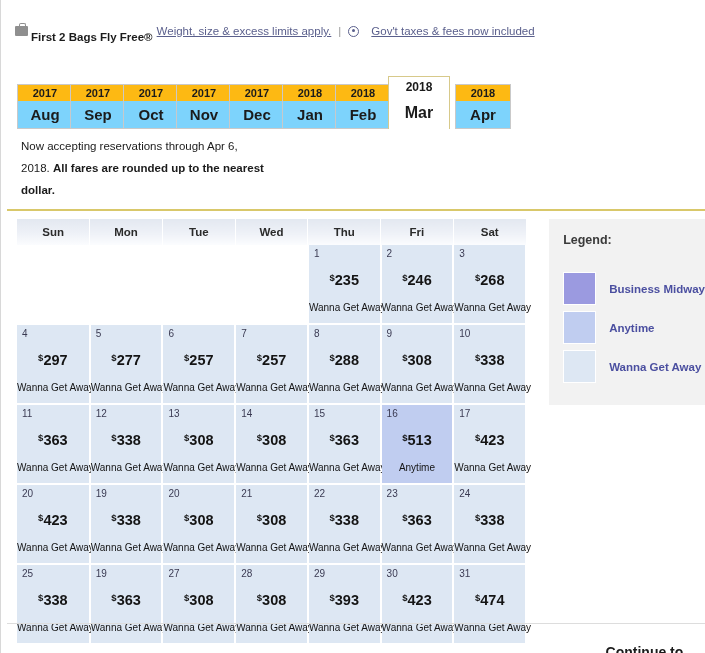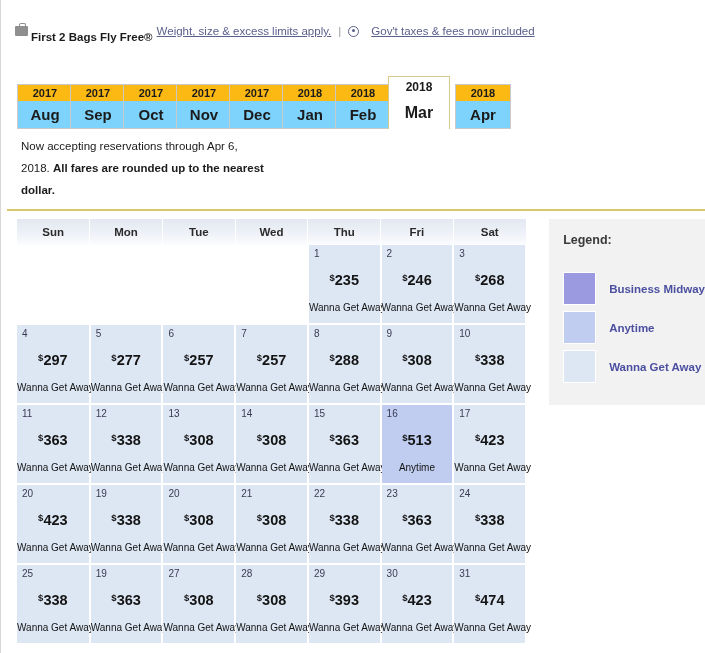--- a/index.html
+++ b/index.html
@@ -582,14 +582,17 @@
           </div>
           <div class="legend-row">
             <div class="swatch" style="background: rgb(221, 231, 243);"></div>
             <div class="legend-label">Wanna Get Away</div>
           </div>
         </div>
     </div>
 
   </div>
 
+  <div class="footer">
+    <div class="continue-label">Continue to...</div>
+  </div>
 
 </div>
 
 </body></html>

